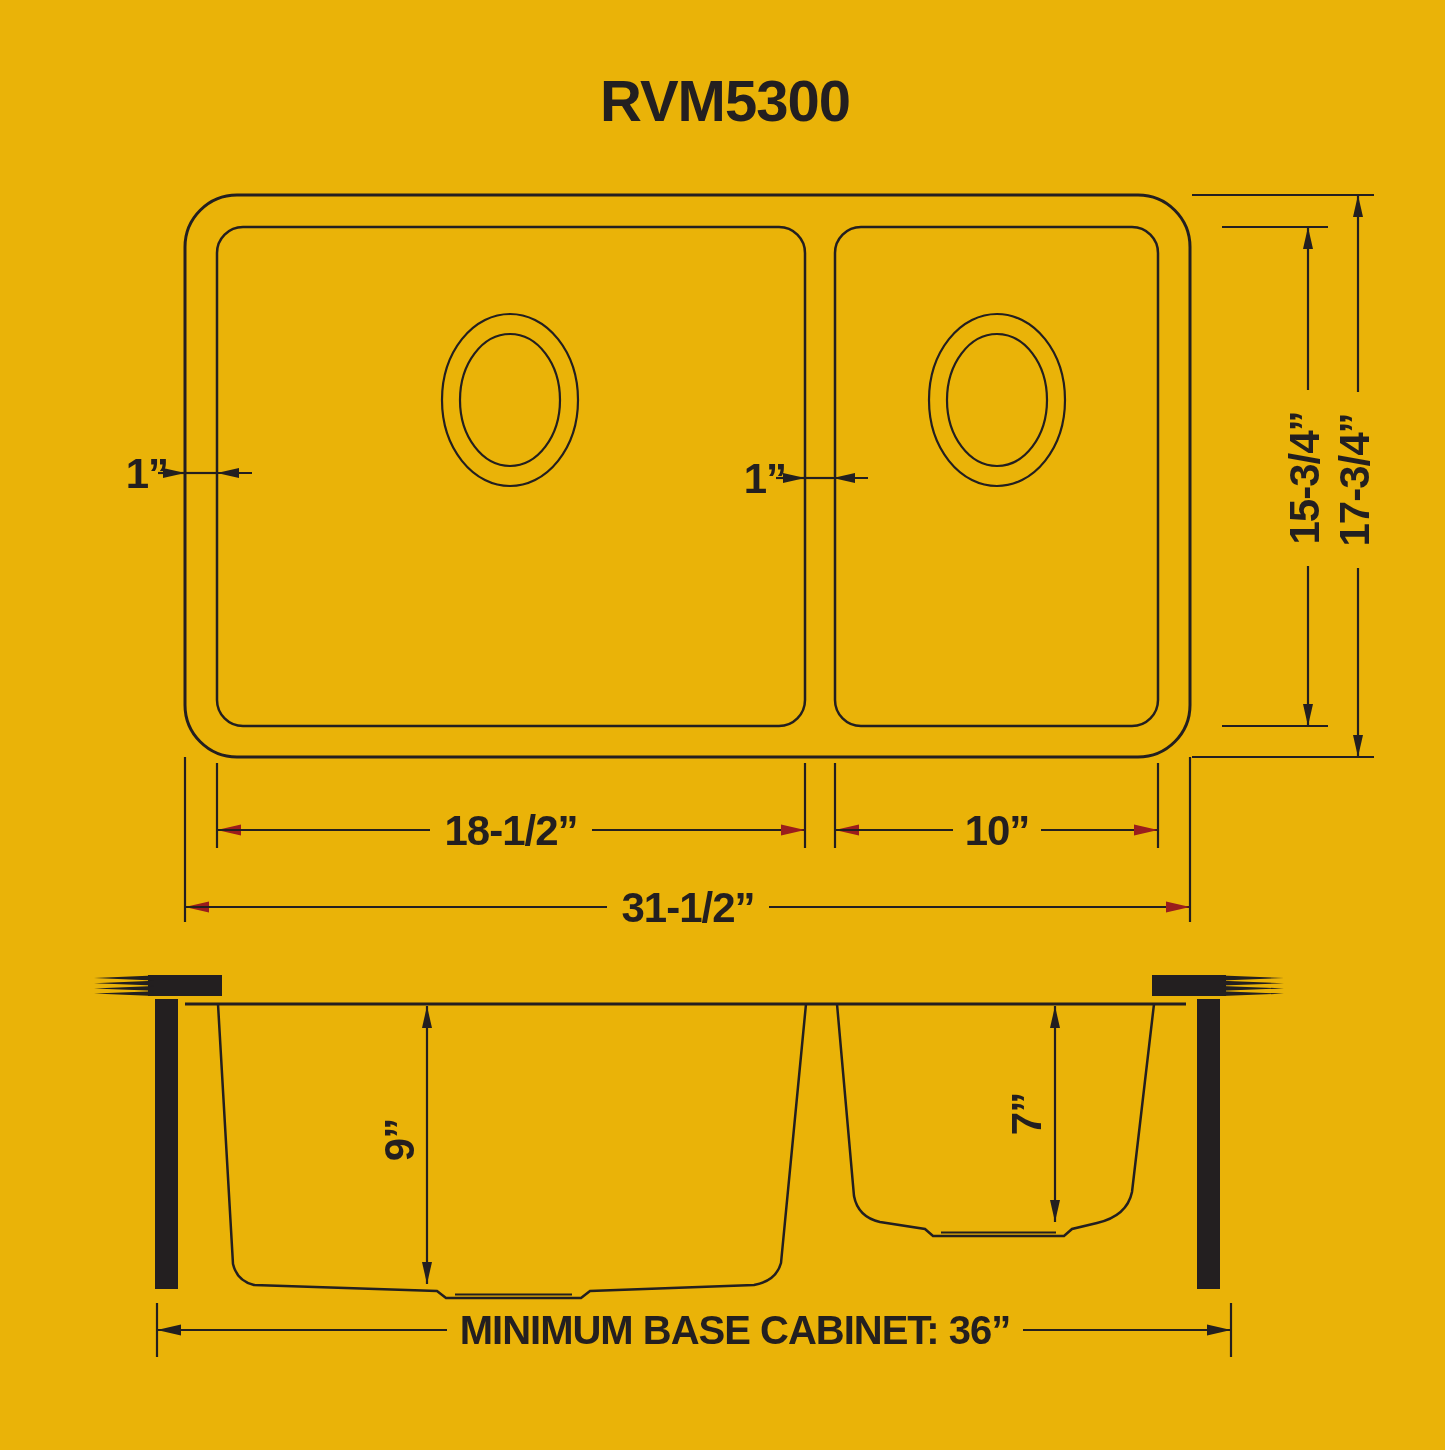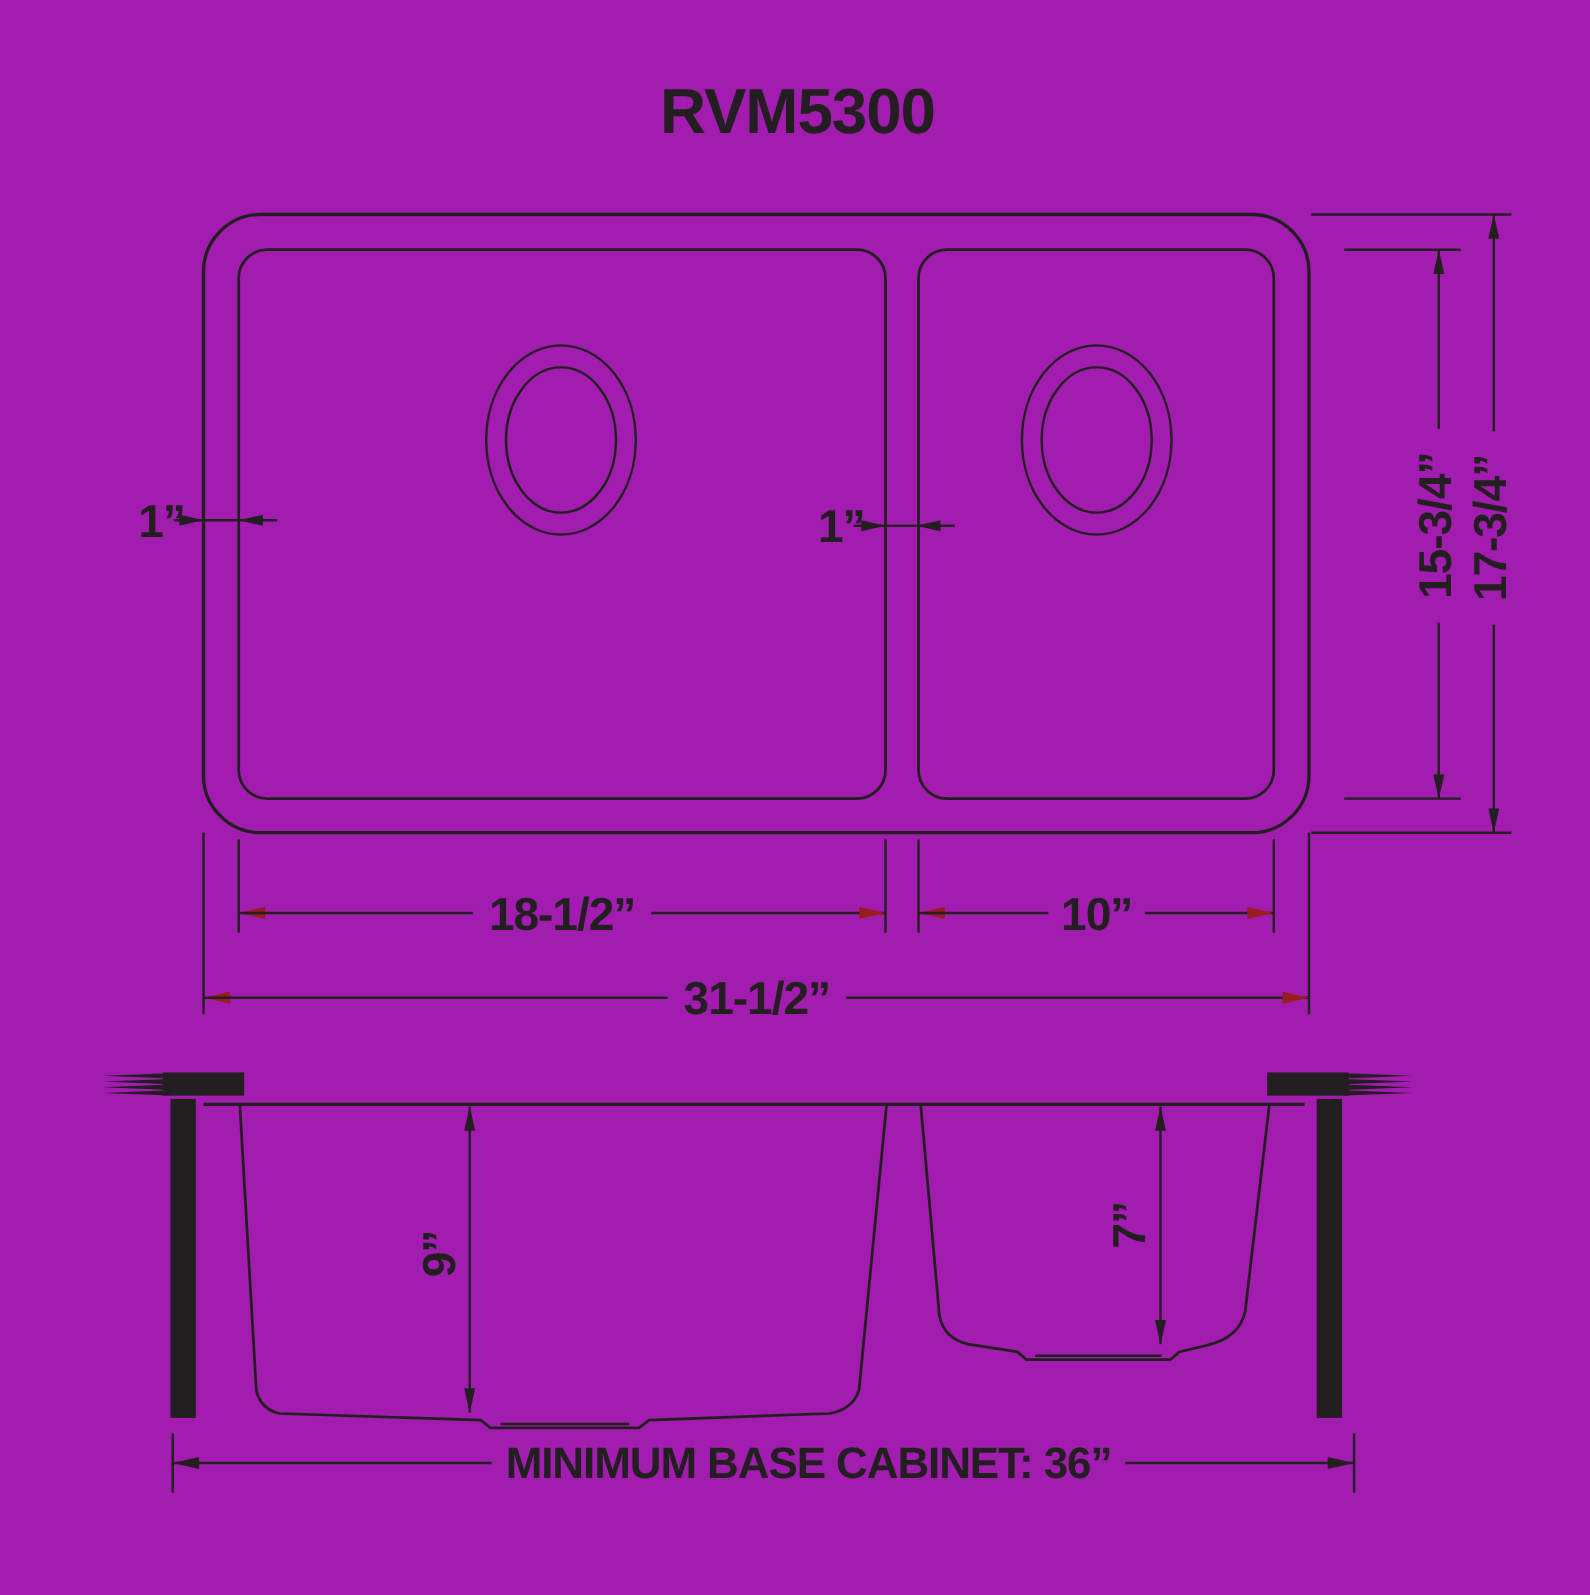--- a/index.html
+++ b/index.html
@@ -1,16 +1,16 @@
 <!DOCTYPE html>
 <html><head>
 <meta charset="utf-8">
 <style>
   html,body{margin:0;padding:0;background:#ffffff;}
-  .canvas{position:relative;width:1445px;height:1450px;background:#a21caf;overflow:hidden;text-align:right;}
+  .canvas{position:relative;width:1445px;height:1450px;background:#eab308;overflow:hidden;text-align:right;}
   svg{display:block;}
   .ln{fill:none;stroke:#231f20;stroke-width:2.2;}
   .ln-thick{fill:none;stroke:#231f20;stroke-width:3;}
   .ln-med{fill:none;stroke:#231f20;stroke-width:2.5;}
   .blk{fill:#231f20;stroke:none;}
   .red{fill:#9a1d1d;stroke:none;}
   text{font-family:"Liberation Sans","DejaVu Sans",sans-serif;font-weight:bold;fill:#231f20;letter-spacing:-1px;}
   .t-title{font-size:58px;}
   .t-dim{font-size:42px;}
   .t-cab{font-size:40px;}

